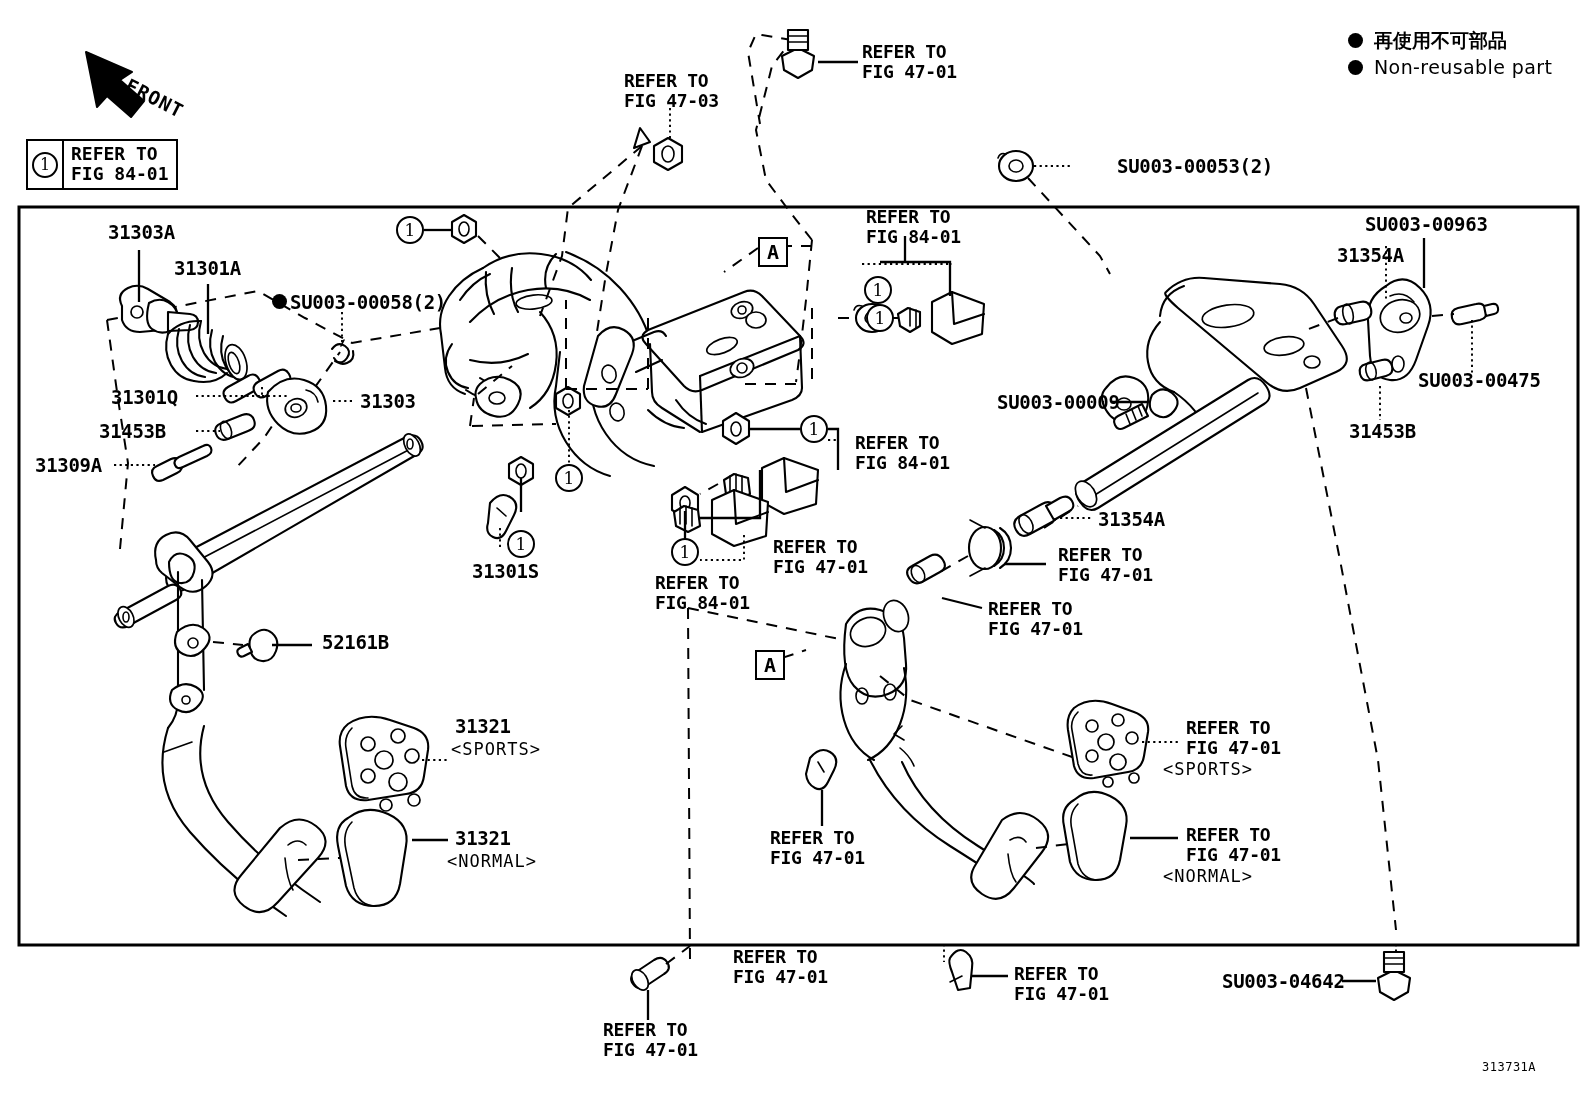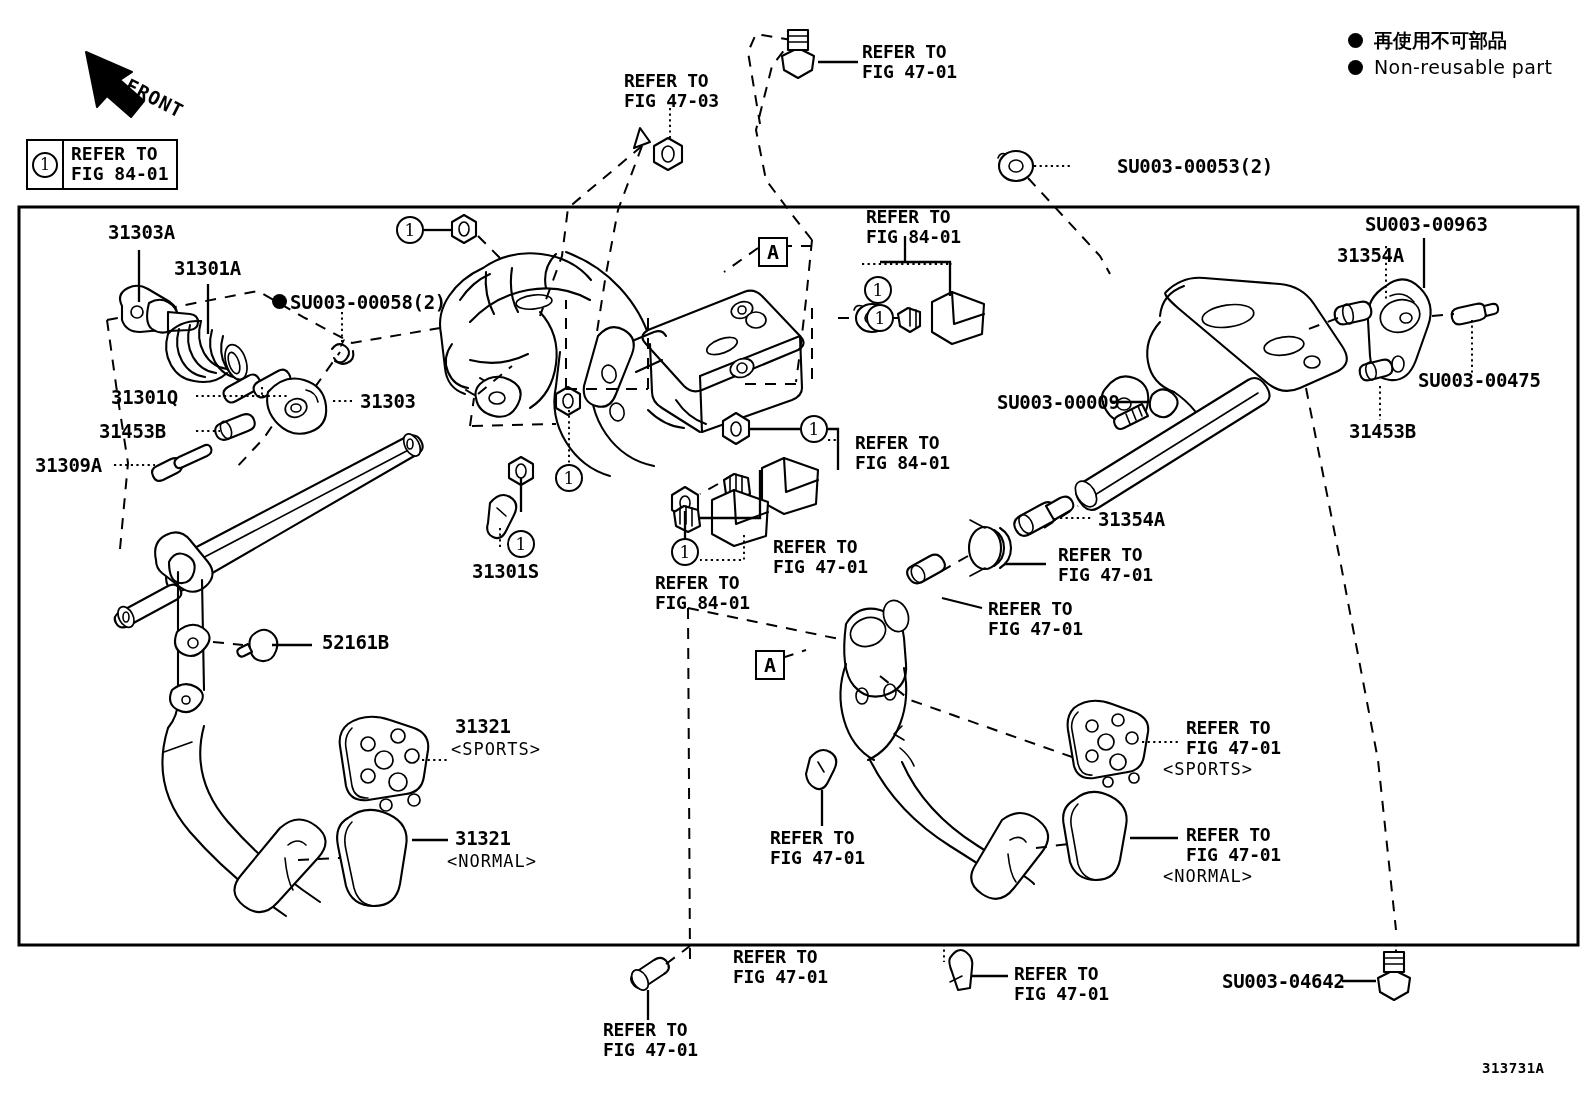--- a/index.html
+++ b/index.html
@@ -124,21 +124,21 @@
   svg.draw .dash { fill: none; stroke: #000; stroke-width: 2; stroke-dasharray: 11 9; stroke-linecap: butt; }
   svg.draw .dot-l { fill: none; stroke: #000; stroke-width: 1.9; stroke-dasharray: 2.2 3.4; stroke-linecap: butt; }
   svg.draw .lead { fill: none; stroke: #000; stroke-width: 2.3; stroke-linecap: butt; }
   svg.draw .fillw { fill: #fff; stroke: #000; stroke-width: 2.1; stroke-linejoin: round; }
   svg.draw .fillw-t { fill: #fff; stroke: #000; stroke-width: 1.7; stroke-linejoin: round; }
   svg.draw .arrw { fill: #000; stroke: #000; stroke-width: 2; stroke-linejoin: round; }
 
   .figid {
     position: absolute;
     font-family: "DejaVu Sans Mono", "Liberation Mono", monospace;
-    font-size: 14px; font-weight: bold; letter-spacing: 0.5px;
+    font-size: 12px; font-weight: normal; letter-spacing: 0.5px;
   }
 
   .front-txt {
     position: absolute;
     font-family: "DejaVu Sans Mono", "Liberation Mono", monospace;
     font-size: 19px; font-weight: bold;
     transform: rotate(27deg);
     transform-origin: left top;
     letter-spacing: 1px;
   }

